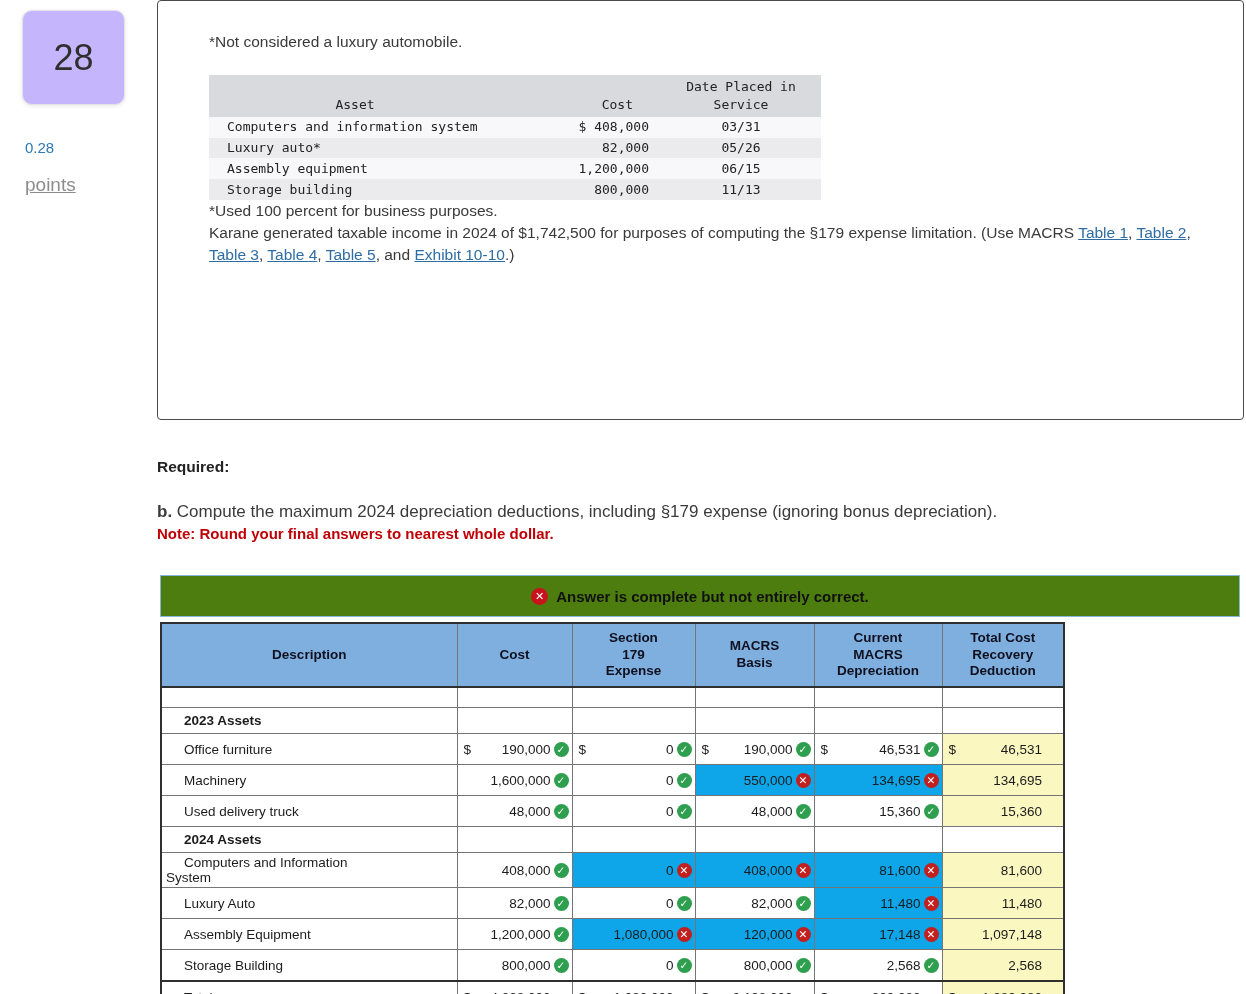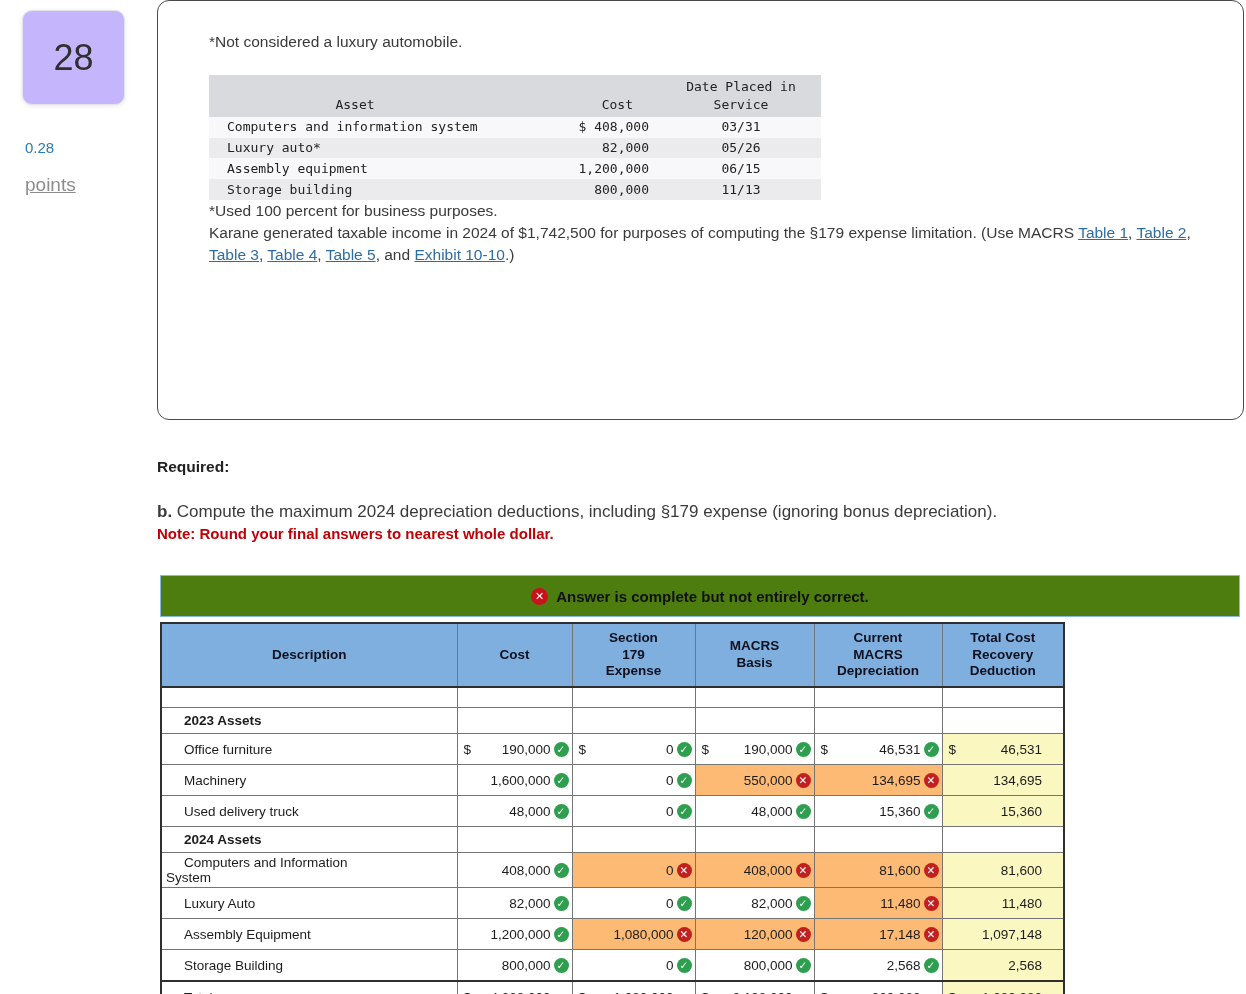--- a/index.html
+++ b/index.html
@@ -16,21 +16,21 @@
     display:flex;align-items:center;justify-content:center;
     font-size:36px;color:#2f2f2f;
   }
   .points{position:absolute;left:25px;top:139px;}
   .points .val{color:#2d7ab8;font-size:15px;}
   .points .lbl{color:#8d8d8d;font-size:19px;margin-top:18px;text-decoration:underline;}
 
   
   .qbox{
     position:absolute;left:157px;top:0;width:1087px;height:420px;box-sizing:border-box;
-    border:1px solid #4a4a4a;border-radius:12px;
+    border:1px solid #4a4a4a;border-radius:4px;
     padding:30px 46px 0 51px;font-size:15.5px;line-height:1.4;color:#3a3a3a;
   }
   .qbox p{margin:0;}
   .mt22{margin-top:22px;}
   .mt24{margin-top:24px;}
   .mt26{margin-top:26px;}
   .rednote{color:#bf0007;font-weight:bold;margin-top:2px;}
   .qlink{color:#2e6da4;text-decoration:underline;cursor:pointer;}
 
   
@@ -87,21 +87,21 @@
   }
   .r-spacer td{height:7px;}
   .r-section td{height:21px;}
   .r-section .desc-cell{font-weight:bold;}
   .r-data td{height:26px;}
   .r-total td{height:27px;border-top:2px solid #2f2f2f;}
   .desc-cell{padding:2px 4px;text-indent:18px;vertical-align:middle;}
   .desc-cell span{display:block;max-width:215px;}
   .val-cell{padding:0;vertical-align:middle;}
   .val-cell[data-bg="white"]{background:#ffffff;}
-  .val-cell[data-bg="pink"]{background:#fdba74;}
+  .val-cell[data-bg="pink"]{background:#0ea5e9;}
   .val-cell[data-bg="yellow"]{background:#fbf7c0;}
   .cell-inner{display:flex;align-items:center;padding:2px 3px 2px 6px;}
   .value{margin-left:auto;}
   .icon-slot{flex:none;width:15px;margin-left:3px;display:flex;justify-content:center;}
   .status-icon{
     width:15px;height:15px;border-radius:50%;color:#fff;
     font-size:10.5px;font-weight:bold;line-height:1;
     display:flex;align-items:center;justify-content:center;
   }
   .status-icon[data-status="correct"]{background:#2e9e4f;}

